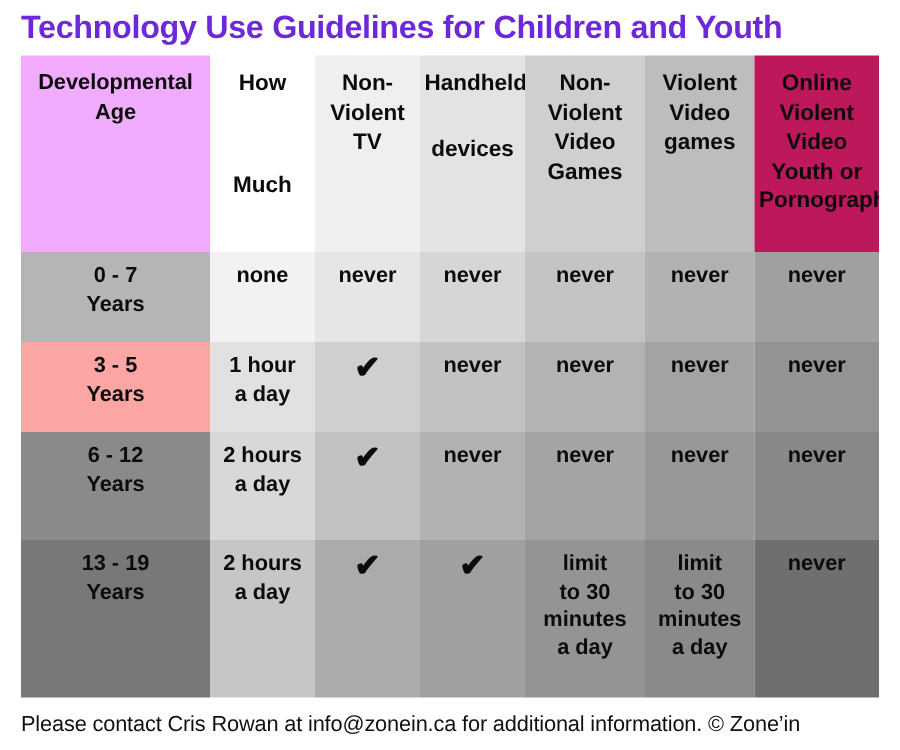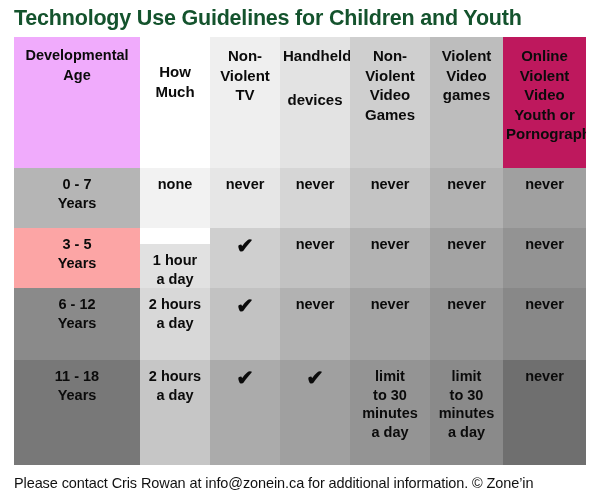--- a/index.html
+++ b/index.html
@@ -15,21 +15,21 @@
     background:#ffffff;
   }
 
   
   .title {
     position:absolute;
     left:14px; top:2px;
     width:580px; height:32px;
     font-size:21.5px;
     font-weight:600;
-    color:#14532d;
+    color:#6d28d9;
     letter-spacing:-0.2px;
     line-height:32px;
     white-space:nowrap;
   }
 
   
   .table {
     position:absolute;
     left:14px; top:37px;
     width:572px; height:428px;
@@ -83,22 +83,22 @@
 <div class="page">
 
   <div class="title">Technology Use Guidelines for Children and Youth</div>
 
   <div class="table" id="table-root">
       <div class="cell head c1" style="background: #f0abfc;">
         <span style="display: block;">Developmental</span>
         <span style="display: block;">Age</span>
       </div>
       <div class="cell head" style="background: rgb(255, 255, 255);">
-        <span style="display: block; margin-top: 16px;">How</span>
-        <span style="display: block;">Much</span>
+        <span style="display: block;">How</span>
+        <span style="display: block; margin-top: 48px;">Much</span>
       </div>
       <div class="cell head" style="background: rgb(239, 239, 239);">
         <span style="display: block;">Non-</span>
         <span style="display: block;">Violent</span>
         <span style="display: block;">TV</span>
       </div>
       <div class="cell head" style="background: rgb(227, 227, 227);">
         <span style="display: block;">Handheld</span>
         <span style="display: block; margin-top: 24px;">devices</span>
       </div>
@@ -139,21 +139,21 @@
       <div class="cell" style="background: rgb(178, 178, 178);">
         <span style="display: block;">never</span>
       </div>
       <div class="cell" style="background: rgb(160, 160, 160);">
         <span style="display: block;">never</span>
       </div>
       <div class="cell c1" style="background: #fca5a5;">
         <span style="display: block;">3 - 5</span>
         <span style="display: block;">Years</span>
       </div>
-      <div class="cell" style="background: rgb(225, 225, 225); margin-top: 16px;">
+      <div class="cell" style="background: rgb(225, 225, 225);">
         <span style="display: block;">1 hour</span>
         <span style="display: block;">a day</span>
       </div>
       <div class="cell" style="background: rgb(207, 207, 207);">
         <span class="check">✔</span>
       </div>
       <div class="cell" style="background: rgb(194, 194, 194);">
         <span style="display: block;">never</span>
       </div>
       <div class="cell" style="background: rgb(179, 179, 179);">
@@ -182,21 +182,21 @@
       <div class="cell" style="background: rgb(164, 164, 164);">
         <span style="display: block;">never</span>
       </div>
       <div class="cell" style="background: rgb(151, 151, 151);">
         <span style="display: block;">never</span>
       </div>
       <div class="cell" style="background: rgb(136, 136, 136);">
         <span style="display: block;">never</span>
       </div>
       <div class="cell c1" style="background: rgb(120, 120, 120);">
-        <span style="display: block;">11 - 18</span>
+        <span style="display: block;">13 - 19</span>
         <span style="display: block;">Years</span>
       </div>
       <div class="cell" style="background: rgb(198, 198, 198);">
         <span style="display: block;">2 hours</span>
         <span style="display: block;">a day</span>
       </div>
       <div class="cell" style="background: rgb(171, 171, 171);">
         <span class="check">✔</span>
       </div>
       <div class="cell" style="background: rgb(160, 160, 160);">

